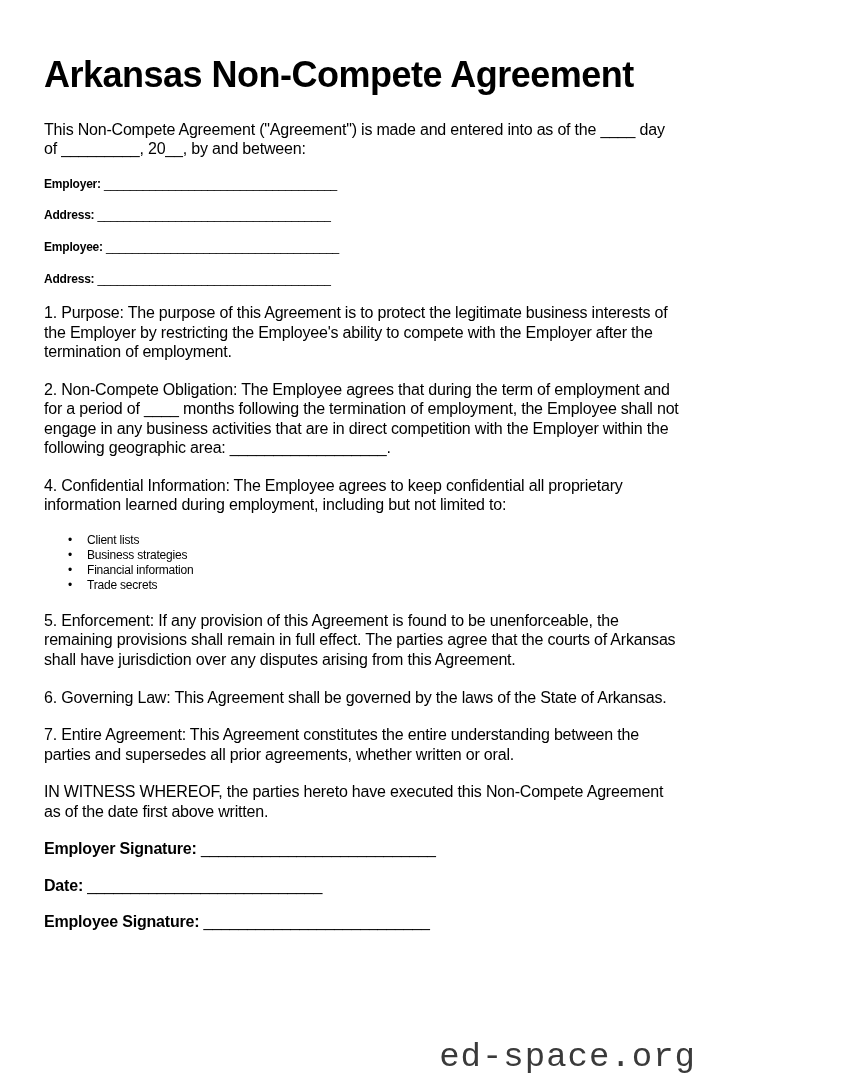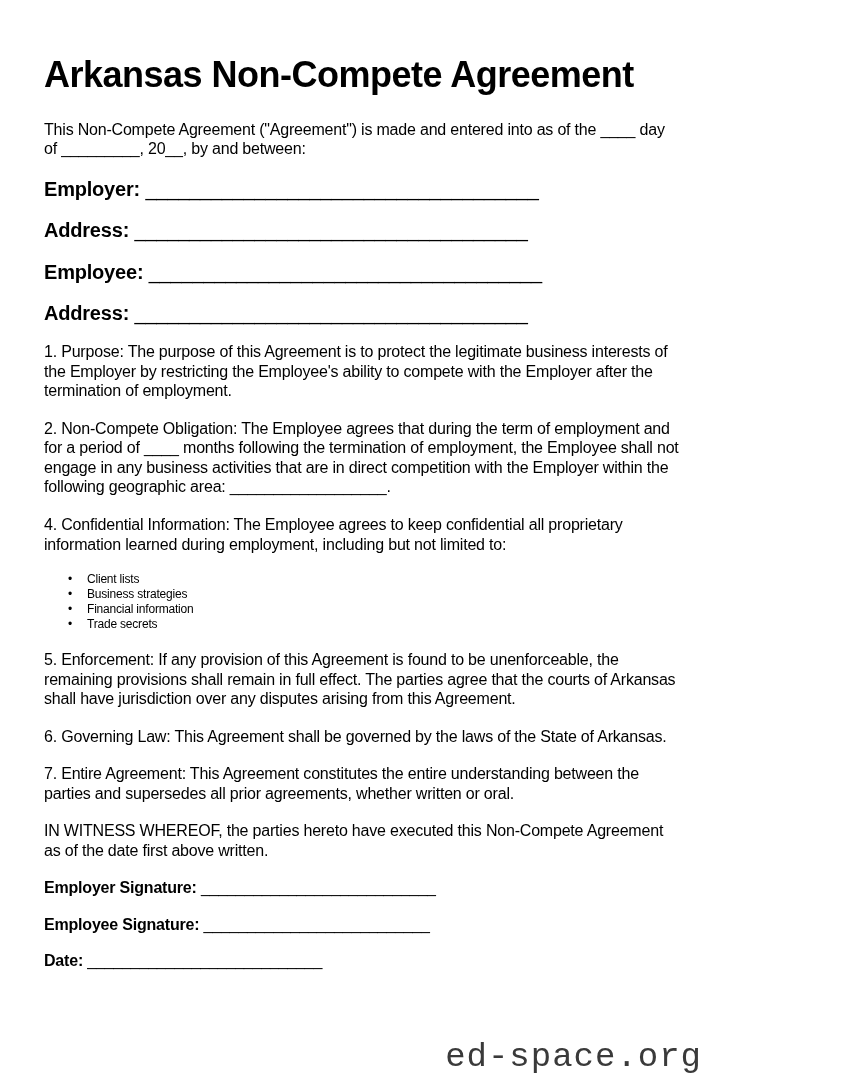--- a/index.html
+++ b/index.html
@@ -27,21 +27,21 @@
     margin: 0 0 26px 0;
   }
   .para {
     font-size: 16px;
     line-height: 1.22;
     letter-spacing: -0.2px;
     margin: 0 0 18px 0;
   }
   .para b { font-weight: normal; }
   .field {
-    font-size: 20px;
+    font-size: 12px;
     line-height: 1.22;
     letter-spacing: -0.2px;
     margin: 16px 0 17px 0;
   }
   .field b { font-weight: bold; }
   .blank { white-space: nowrap; }
   ul.bullet-list {
     list-style: none;
     margin: 0 0 18px 0;
   }
@@ -61,21 +61,21 @@
   .sig-field {
     font-size: 16px;
     line-height: 1.22;
     letter-spacing: -0.2px;
     margin: 0 0 17px 0;
     font-weight: bold;
   }
   .sig-field .blank { font-weight: normal; }
   .watermark {
     position: absolute;
-    right: 26px;
+    right: 32px;
     bottom: 16px;
     font-family: "Liberation Mono", "DejaVu Sans Mono", monospace;
     font-size: 34px;
     letter-spacing: 1px;
     color: var(--watermark);
   }
 </style>
 </head>
 <body>
 
@@ -150,24 +150,24 @@
   </p>
 
   <p class="para">IN WITNESS WHEREOF, the parties hereto have executed this Non-Compete Agreement as of the date first above written.</p>
 
   <p class="sig-field">
     <b>Employer Signature:</b>
     <span class="blank">___________________________</span>
   </p>
 
   <p class="sig-field">
-    <b>Employee Signature:</b>
-    <span class="blank">__________________________</span>
+    <b>Date:</b>
+    <span class="blank">___________________________</span>
   </p>
 
   <p class="sig-field">
-    <b>Date:</b>
-    <span class="blank">___________________________</span>
+    <b>Employee Signature:</b>
+    <span class="blank">__________________________</span>
   </p>
 
   <div class="watermark">ed-space.org</div>
 
 </div>
 
 </body></html>

